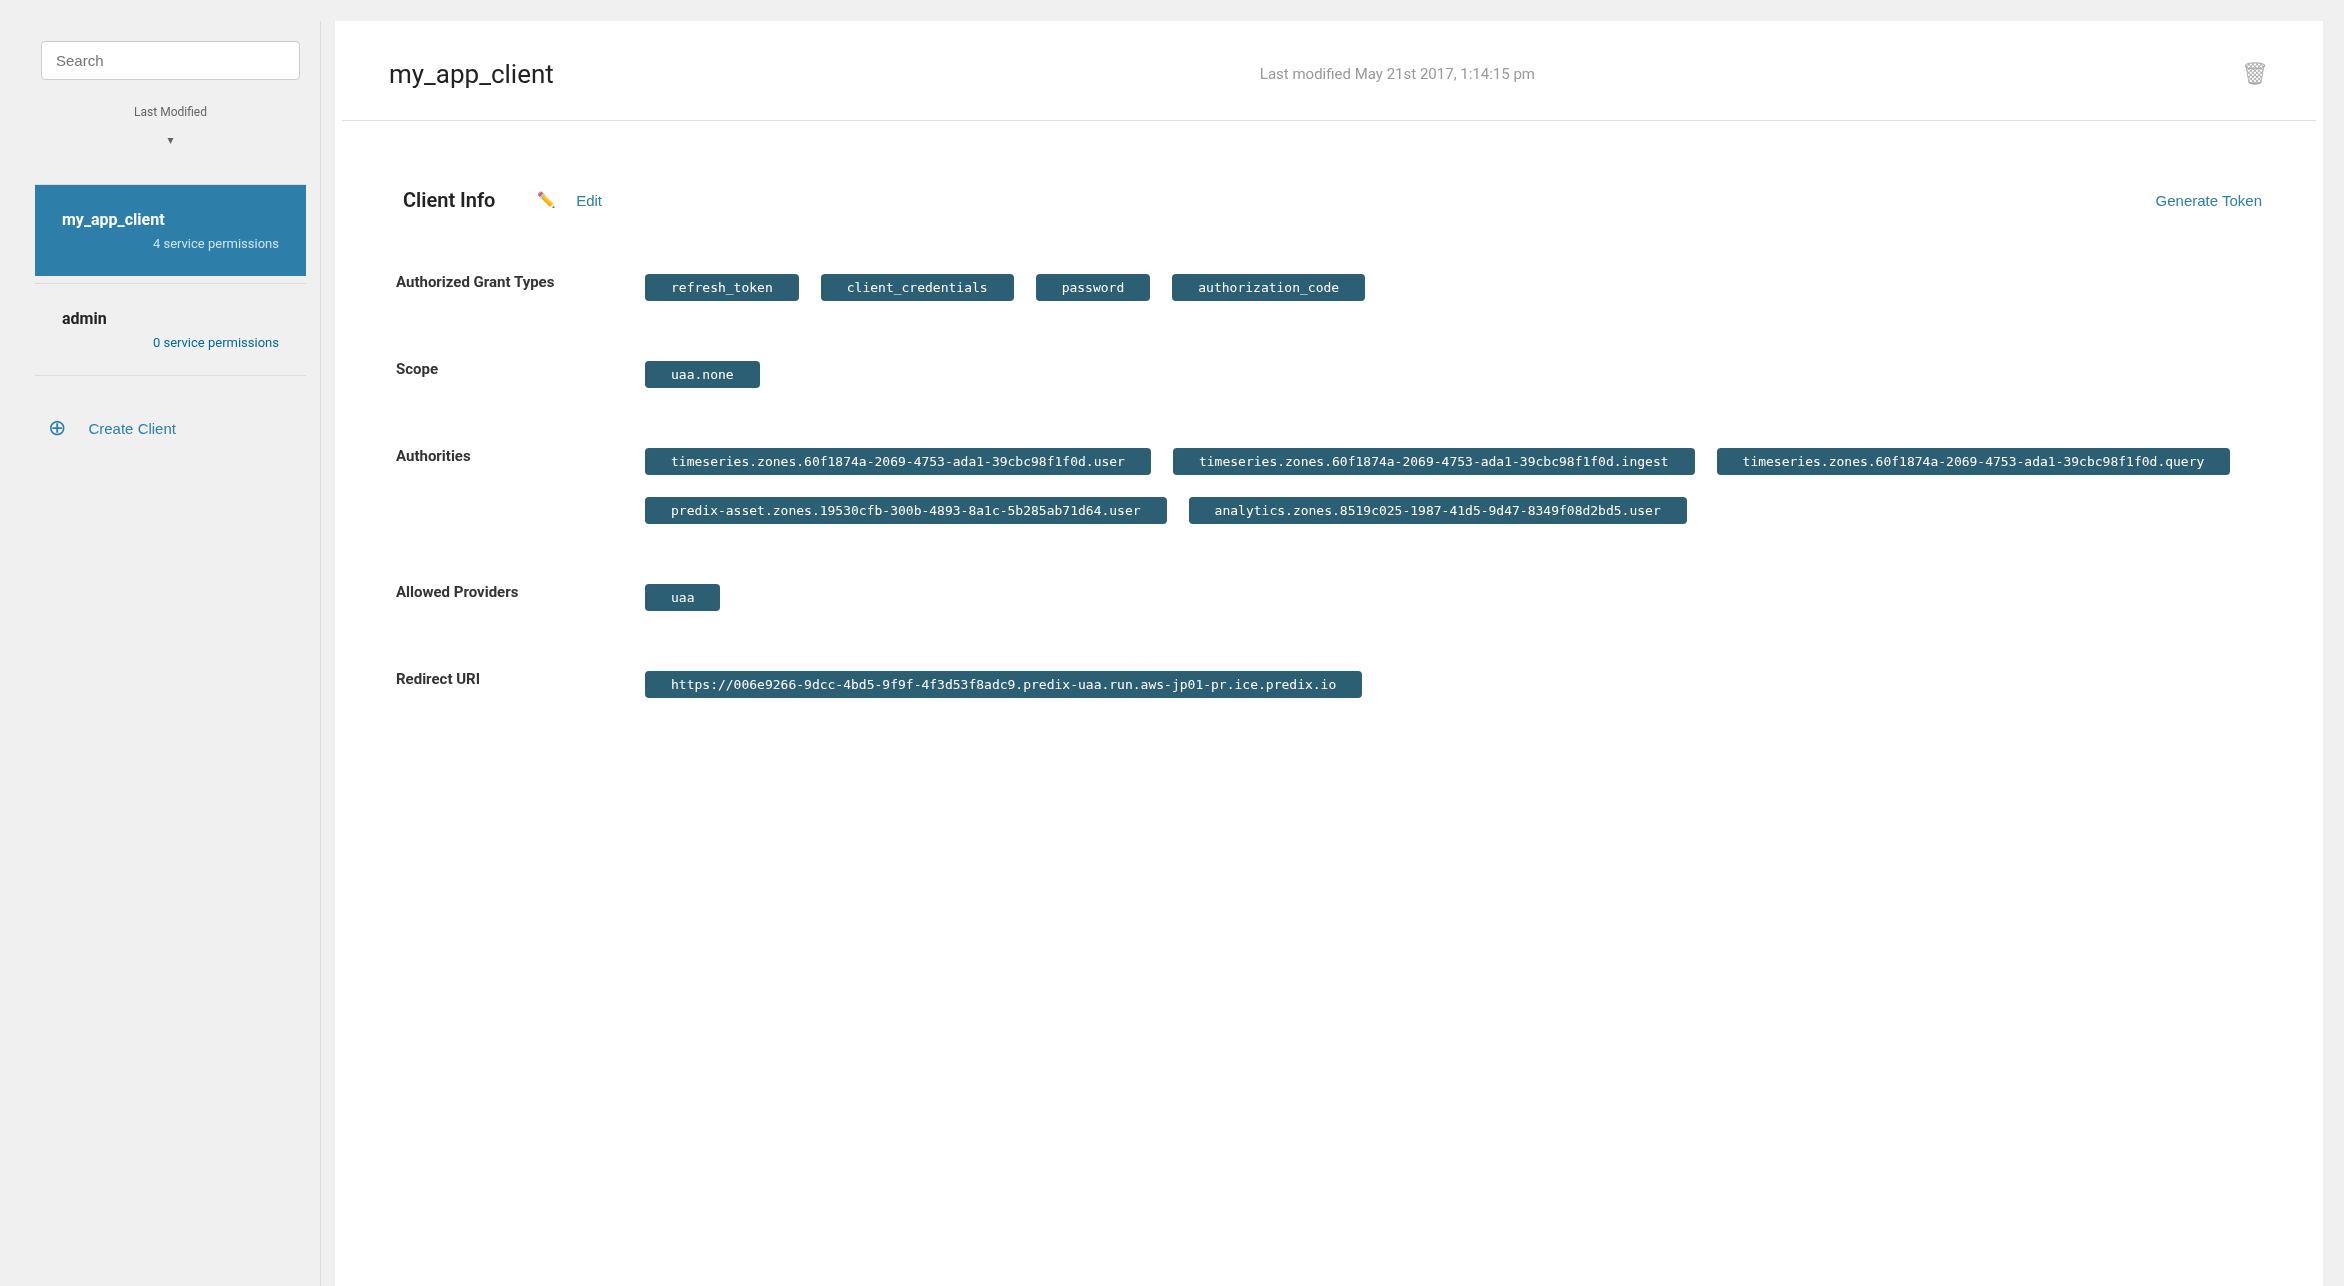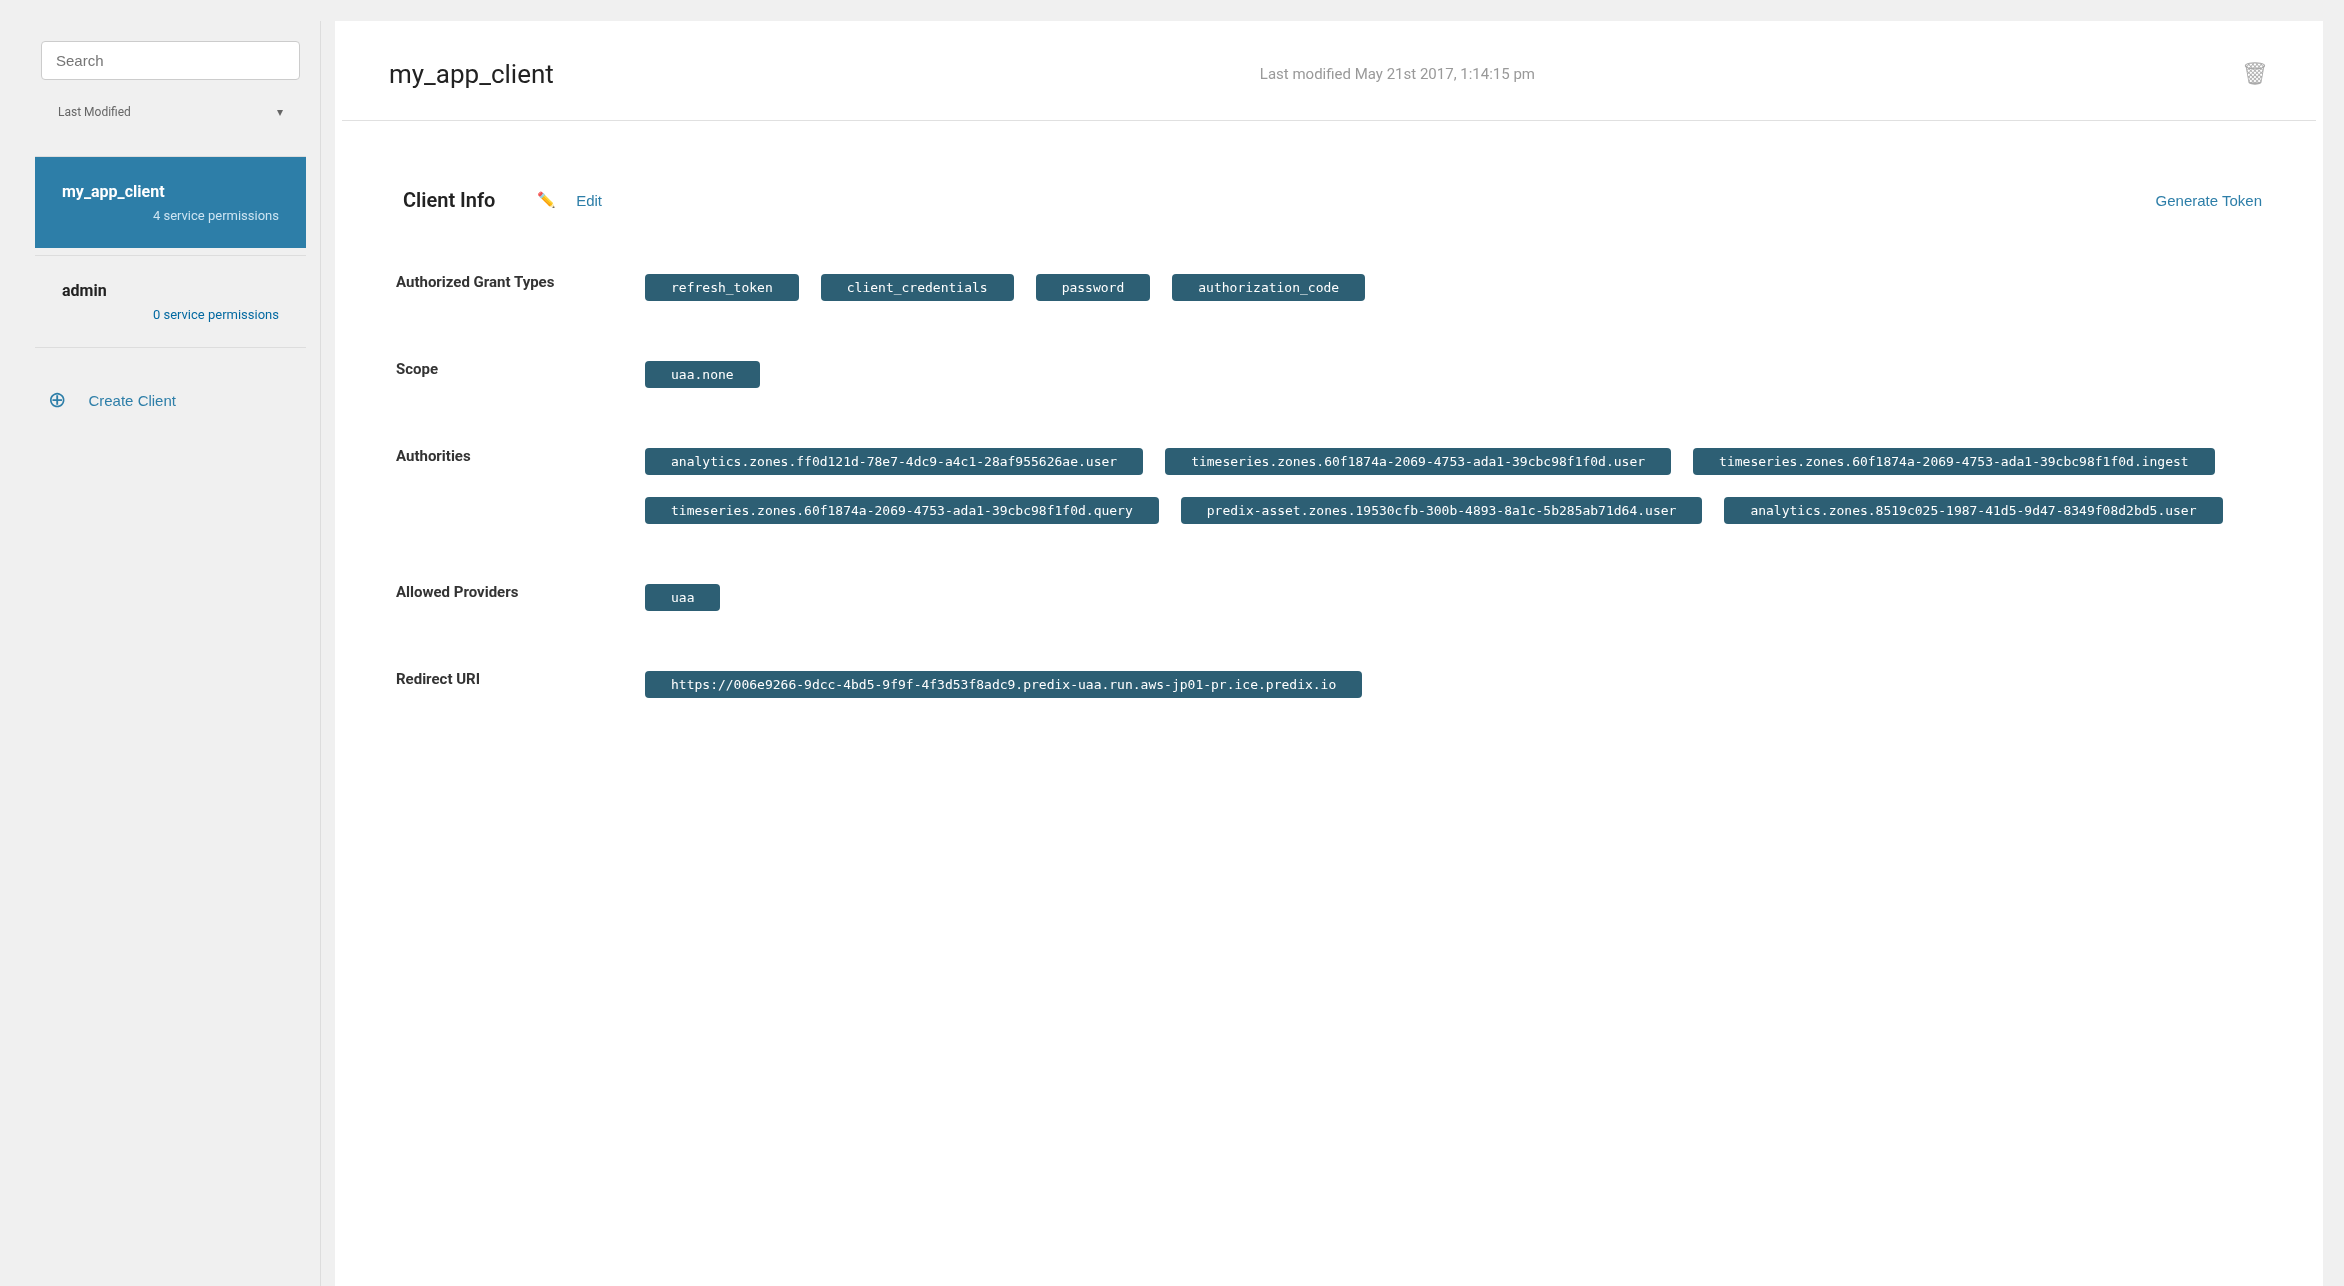--- a/index.html
+++ b/index.html
@@ -38,20 +38,21 @@
       display: flex;
       align-items: center;
       justify-content: space-between;
       margin: 0 20px 10px 20px;
       padding: 6px 10px;
       font-size: 14px;
       color: #333;
       cursor: pointer;
       border: none;
       background: transparent;
+      flex-direction: column;
     }
 
     .sort-dropdown span {
       font-size: 12px;
       color: #666;
     }
 
     .client-list {
       list-style: none;
     }
@@ -298,21 +299,20 @@
     <div class="field-row">
       <div class="field-label">Scope</div>
       <div class="field-values" id="scope-container">
           <span class="tag">uaa.none</span>
         </div>
     </div>
 
     <div class="field-row">
       <div class="field-label">Authorities</div>
       <div class="field-values" id="authorities-container">
-          <span class="tag">analytics.zones.ff0d121d-78e7-4dc9-a4c1-28af955626ae.user</span>
           <span class="tag">timeseries.zones.60f1874a-2069-4753-ada1-39cbc98f1f0d.user</span>
           <span class="tag">timeseries.zones.60f1874a-2069-4753-ada1-39cbc98f1f0d.ingest</span>
           <span class="tag">timeseries.zones.60f1874a-2069-4753-ada1-39cbc98f1f0d.query</span>
           <span class="tag">predix-asset.zones.19530cfb-300b-4893-8a1c-5b285ab71d64.user</span>
           <span class="tag">analytics.zones.8519c025-1987-41d5-9d47-8349f08d2bd5.user</span>
         </div>
     </div>
 
     <div class="field-row">
       <div class="field-label">Allowed Providers</div>

